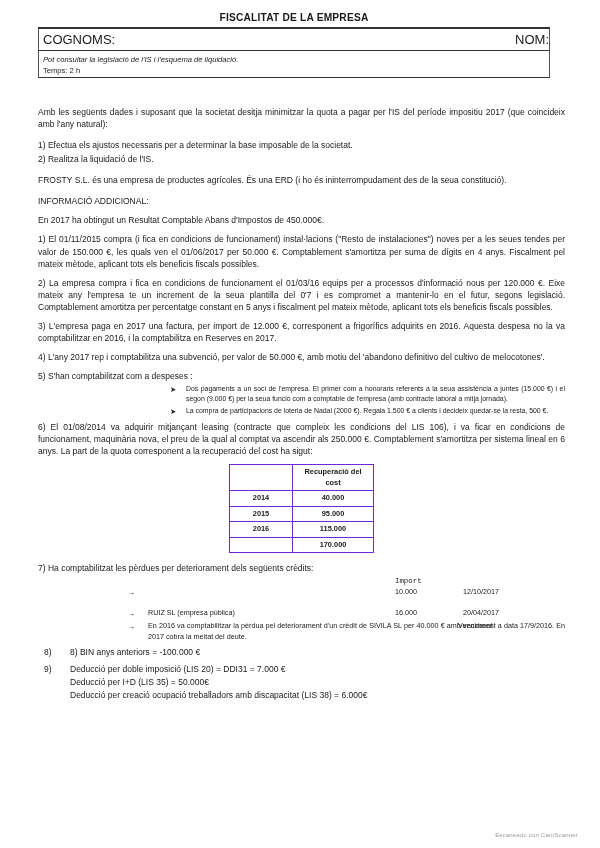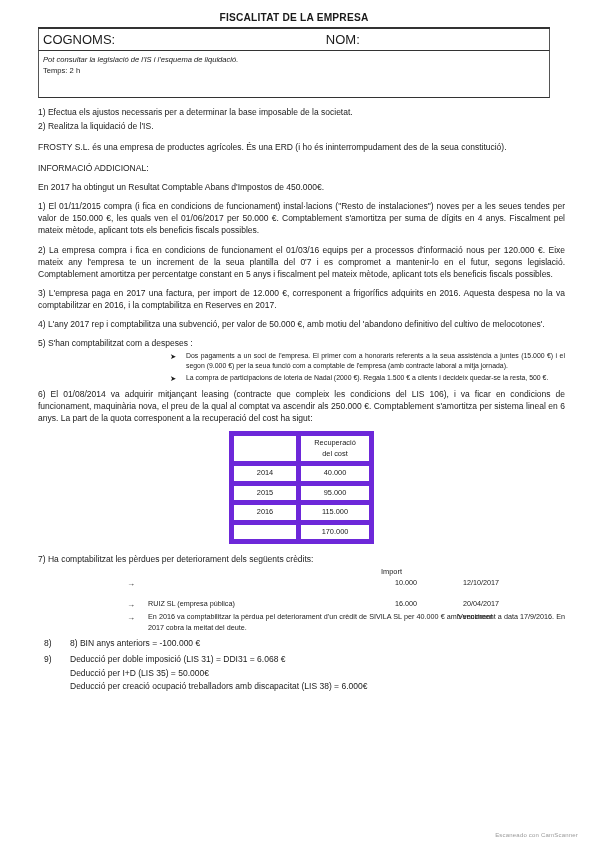--- a/index.html
+++ b/index.html
@@ -40,26 +40,26 @@
   }
   .hdr-names {
     display: flex;
     border-bottom: 1.6px solid #333;
     border-left: 1px solid #555;
     border-right: 1px solid #555;
     padding: 3px 0 3px 0;
     font-size: 13px;
   }
   .hdr-names .cog { width: 55%; padding-left: 4px; }
-  .hdr-names .nom { width: 45%; padding-left: 10px; }
+  .hdr-names .nom { width: 45%; padding-left: 10px; text-align: right; }
   .hdr-note {
     border-left: 1px solid #555;
     border-right: 1px solid #555;
     border-bottom: 1.6px solid #333;
-    padding: 3px 0 21px 4px;
+    padding: 3px 0 1px 4px;
     font-size: 7.6px;
     line-height: 1.45;
   }
   .hdr-note .ital { font-style: italic; }
 
   
   .body {
     position: absolute;
     left: 38px;
     top: 106px;
@@ -95,38 +95,39 @@
     display: flex;
     justify-content: center;
     margin: 6px 0 9px 0;
   }
   table.cost {
     border-collapse: collapse;
     font-size: 7.4px;
     width: 145px;
   }
   table.cost td {
-    border: 5px solid #6d28d9;
+    border: 1px solid #6d28d9;
     text-align: center;
     padding: 2.0px 10px;
     height: 8px;
+    font-weight: bold;
   }
   table.cost td.yr { width: 42px; }
 
   
   .credits {
     position: relative;
     margin: 0 0 4px 0;
   }
   .cred-head {
     position: relative;
     height: 11px;
     font-size: 7.4px;
   }
-  .cred-head .c-imp { position: absolute; left: 343px; }
+  .cred-head .c-imp { position: absolute; left: 357px; font-family: Liberation Mono, monospace; }
   .cred-head .c-ven { position: absolute; left: 420px; margin-top: 45px; }
 
   .cred-row {
     position: relative;
     min-height: 11px;
     font-size: 7.2px;
     line-height: 1.45;
     margin-bottom: 2px;
   }
   .cred-row .arw { position: absolute; left: 89px; top: 0px; font-size: 8px; }
@@ -169,20 +170,21 @@
       <div class="nom">NOM:</div>
     </div>
     <div class="hdr-note">
       <div class="ital">Pot consultar la legislació de l'IS i l'esquema de liquidació.</div>
       <div>Temps: 2 h</div>
     </div>
   </div>
 
   <div class="body">
 
+    <p class="just gap">Amb les següents dades i suposant que la societat desitja minimitzar la quota a pagar per l'IS del període impositiu 2017 (que coincideix amb l'any natural):</p>
 
     <p class="tight">1) Efectua els ajustos necessaris per a determinar la base imposable de la societat.</p>
     <p class="gap">2) Realitza la liquidació de l'IS.</p>
 
     <p class="just gap">FROSTY S.L. és una empresa de productes agrícoles. És una ERD (i ho és ininterrompudament des de la seua constitució).</p>
 
     <p class="sec-label">INFORMACIÓ ADDICIONAL:</p>
     <p class="sec-label">En 2017 ha obtingut un Resultat Comptable Abans d'Impostos de 450.000€.</p>
 
     <p class="num-item">1)  El 01/11/2015 compra (i fica en condicions de funcionament) instal·lacions ("Resto de instalaciones") noves per a les seues tendes per valor de 150.000 €, les quals ven el 01/06/2017 per 50.000 €. Comptablement s'amortitza per suma de dígits en 4 anys. Fiscalment pel mateix mètode, aplicant tots els beneficis fiscals possibles.</p>
@@ -258,21 +260,21 @@
       </div>
     </div>
 
     <div class="simple">
       <span class="n">8)</span>
       <span class="ln">8)    BIN anys anteriors = -100.000 €</span>
     </div>
 
     <div class="simple">
       <span class="n">9)</span>
-      <span class="ln">Deducció per doble imposició (LIS 31) = DDI31 = 6.068 €</span>
+      <span class="ln">Deducció per doble imposició (LIS 20) = DDI31 = 7.000 €</span>
       <span class="ln">Deducció per I+D (LIS 35) = 50.000€</span>
       <span class="ln">Deducció per creació ocupació treballadors amb discapacitat (LIS 38) = 6.000€</span>
     </div>
 
   </div>
 
   <div class="watermark">Escaneado con CamScanner</div>
 </div>
 
 </body></html>

